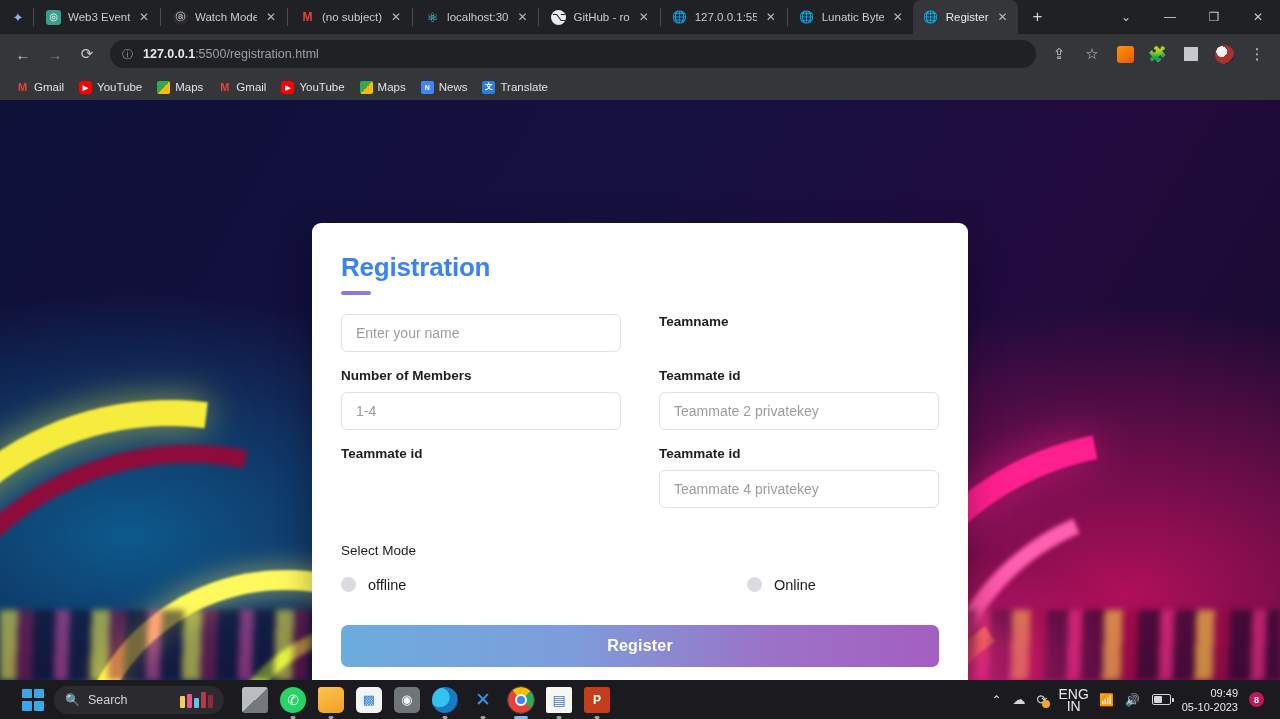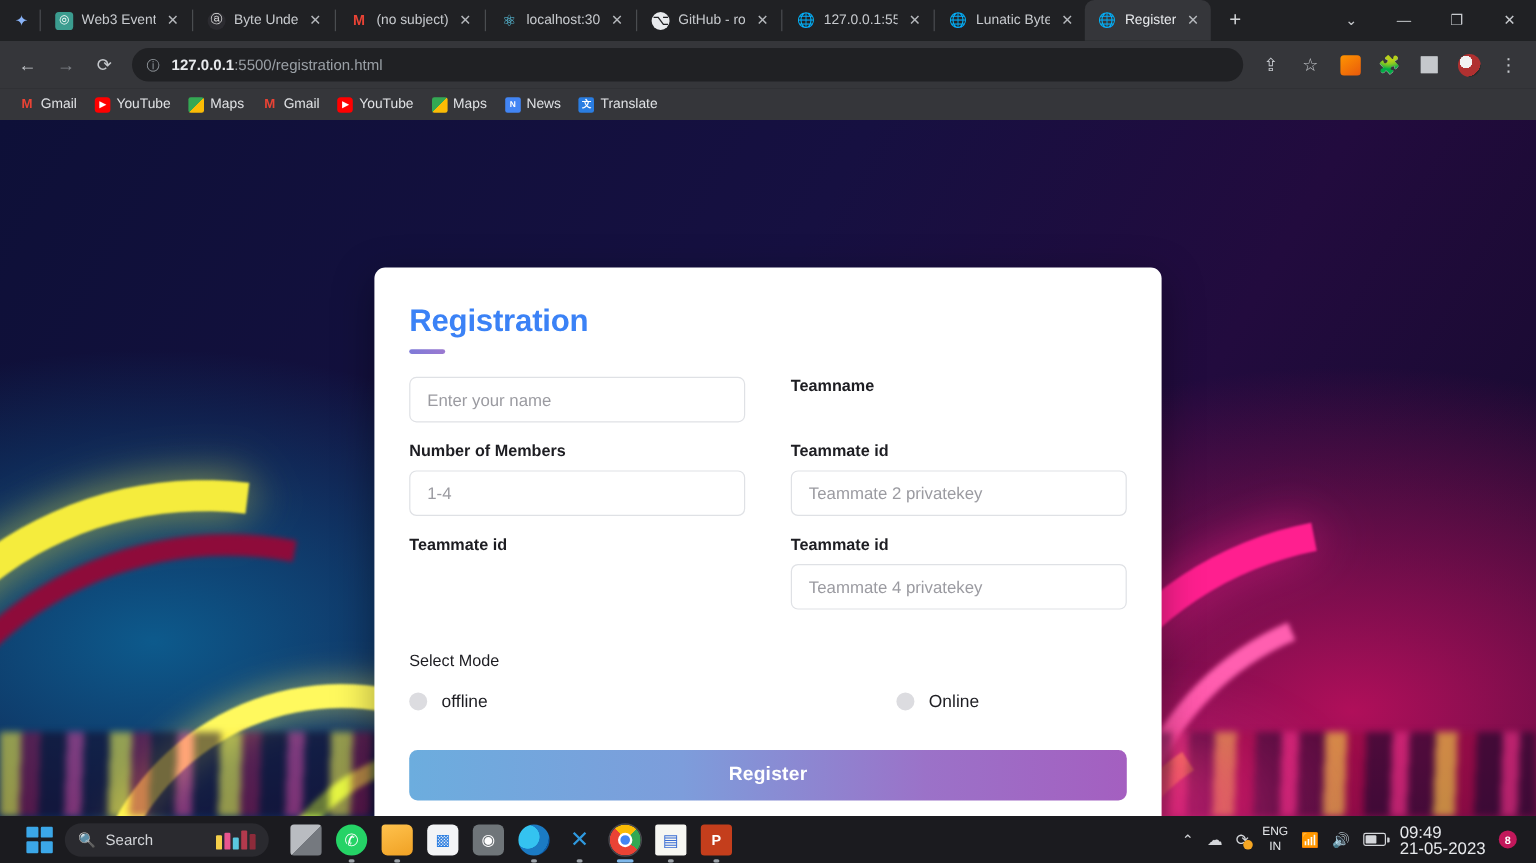--- a/index.html
+++ b/index.html
@@ -297,22 +297,22 @@
   .ti-ppt { background: #c43e1c; border-radius: 3px; font-size: 12px; font-weight: bold; }
 
   .tray { margin-left: auto; display: flex; align-items: center; gap: 11px; padding-right: 8px; }
   .tray-ic { color: #d4d6da; font-size: 12px; display: flex; align-items: center; }
   .onedrive { color: #d4d6da; font-size: 13px; }
   .updater { position: relative; color: #d4d6da; font-size: 13px; }
   .updater::after {
     content: ""; position: absolute; right: -3px; bottom: -1px;
     width: 8px; height: 8px; border-radius: 50%; background: #f5a623;
   }
-  .lang { color: #e7e9ec; font-size: 10px; line-height: 12px; text-align: center; }
-  .clock { color: #e7e9ec; font-size: 14px; line-height: 14px; text-align: left; }
+  .lang { color: #e7e9ec; font-size: 14px; line-height: 12px; text-align: center; }
+  .clock { color: #e7e9ec; font-size: 11px; line-height: 14px; text-align: right; }
   .notif-badge {
     width: 15px; height: 15px; border-radius: 50%; background: #c2185b;
     color: #fff; font-size: 9px; display: flex; align-items: center; justify-content: center;
     font-weight: bold;
   }
   .battery {
     width: 19px; height: 11px; border: 1.5px solid #d4d6da; border-radius: 2px;
     position: relative; display: flex; align-items: center; padding: 1px;
   }
   .battery::after {
@@ -332,21 +332,21 @@
 
     <div class="tab">
       <span class="tab-favicon fav-web3">◎</span>
       <span class="tab-title">Web3 Event</span>
       <span class="tab-close">✕</span>
     </div>
     <div class="tab-divider"></div>
 
     <div class="tab">
       <span class="tab-favicon fav-watch">ⓐ</span>
-      <span class="tab-title">Byte Unde</span>
+      <span class="tab-title">Watch Mode</span>
       <span class="tab-close">✕</span>
     </div>
     <div class="tab-divider"></div>
 
     <div class="tab">
       <span class="tab-favicon fav-gmail">M</span>
       <span class="tab-title">(no subject)</span>
       <span class="tab-close">✕</span>
     </div>
     <div class="tab-divider"></div>
@@ -555,17 +555,17 @@
       <div>ENG</div>
       <div>IN</div>
     </div>
     <div class="tray-ic">📶</div>
     <div class="tray-ic">🔊</div>
     <div class="battery">
         <i></i>
       </div>
     <div class="clock">
       <div>09:49</div>
-      <div>21-05-2023</div>
+      <div>05-10-2023</div>
     </div>
     <div class="notif-badge">8</div>
   </div>
 </div>
 
 </body></html>

